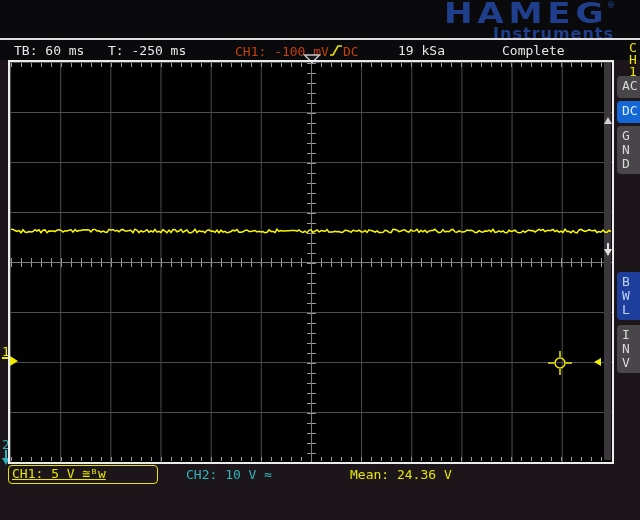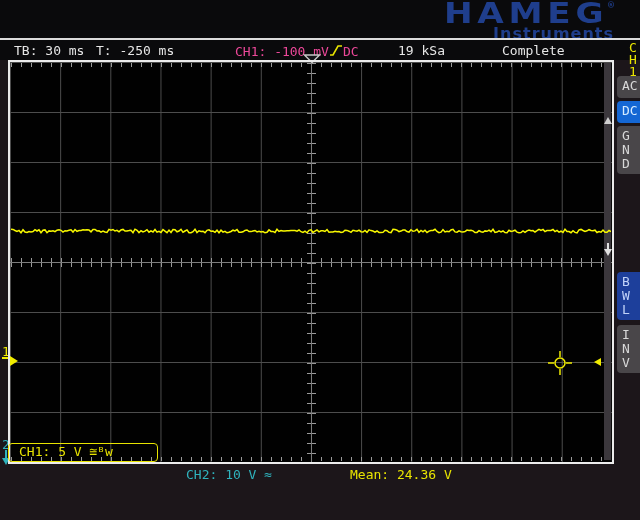--- a/index.html
+++ b/index.html
@@ -23,21 +23,21 @@
   }
   #logo-reg { color:#1f3e8c; font-size:10px; vertical-align:top; font-weight:bold;}
   #logo-sub {
     color:#1f3e8c; font-family:"DejaVu Sans", sans-serif; font-weight:bold;
     font-size:16px; line-height:13px; letter-spacing:1px;
   }
   #separator { left:0; top:38px; width:640px; height:2px; background:#dcdcdc; }
   
   #statusrow { left:0; top:40px; width:640px; height:20px; background:#0a0a0c; }
   .st { position:absolute; top:3px; color:#e6e6e6; font-size:13px; white-space:pre; }
-  .st-yellow { color:#ec4899; }
+  .st-yellow { color:#c2410c; }
   #slope-icon { position:relative; top:1px; margin:0 1px; }
   
   #grid {
     left:10px; top:62px; width:602px; height:400px; background:#010101;
     background-image:
       linear-gradient(to right, #4d4d4d 1px, transparent 1px),
       linear-gradient(to bottom, #4d4d4d 1px, transparent 1px);
     background-size:50.1666px 50px;
   }
   #center-v { left:311px; top:62px; width:1px; height:400px; background:#7d7d7d; }
@@ -93,23 +93,23 @@
   }
   .sb-btn.active-bright { background:#1467d4; color:#d6ecff; }
   .sb-btn.active-dark   { background:#1d3f9b; color:#c0d2f8; }
   #btn-ac  { top:76px;  height:22px; }
   #btn-dc  { top:101px; height:22px; }
   #btn-gnd { top:126px; height:48px; }
   #btn-bwl { top:272px; height:48px; }
   #btn-inv { top:325px; height:48px; }
   
   #ch1-box {
-    left:8px; top:443px; width:150px; height:19px;
+    left:8px; top:465px; width:150px; height:19px;
     border:1px solid #e8e400; border-radius:4px;
-    color:#e8e400; font-size:13px; line-height:16px; padding-left:10px; white-space:pre;
+    color:#e8e400; font-size:13px; line-height:16px; padding-left:3px; white-space:pre;text-decoration:underline;
   }
   #ch2-status  { left:186px; top:467px; color:#2fb3bd; font-size:13px; white-space:pre; }
   #mean-status { left:350px; top:467px; color:#e8e400; font-size:13px; white-space:pre; }
 </style>
 </head>
 <body>
 
 <div id="screen">
 
   <div id="header" class="abs">
@@ -124,22 +124,22 @@
     <div id="logo" class="abs">
       <div>
         <span id="logo-main">HAMEG</span><span id="logo-reg">®</span>
       </div>
       <div id="logo-sub">Instruments</div>
     </div>
   </div>
   <div id="separator" class="abs"></div>
 
   <div id="statusrow" class="abs">
-    <span class="st" style="left:14px;">TB: 30 ms</span>
-    <span class="st" style="left:96px;">T: -250 ms</span>
+    <span class="st" style="left:14px;">TB: 60 ms</span>
+    <span class="st" style="left:108px;">T: -250 ms</span>
     <span class="st st-yellow" style="left:235px;"><span>CH1: -100 mV</span><svg id="slope-icon" width="12" height="13" viewBox="0 0 12 13">
           <path d="M0,11 H3 L8,2 H12" stroke="#e8e400" stroke-width="1.6" fill="none"></path>
         </svg><span>DC</span></span>
     <span class="st" style="left:398px;">19 kSa</span>
     <span class="st" style="left:502px;">Complete</span>
   </div>
 
   <div id="grid" class="abs"></div>
   <div id="ticks-top" class="abs ticks-h"></div>
   <div id="ticks-bottom" class="abs ticks-h"></div>

